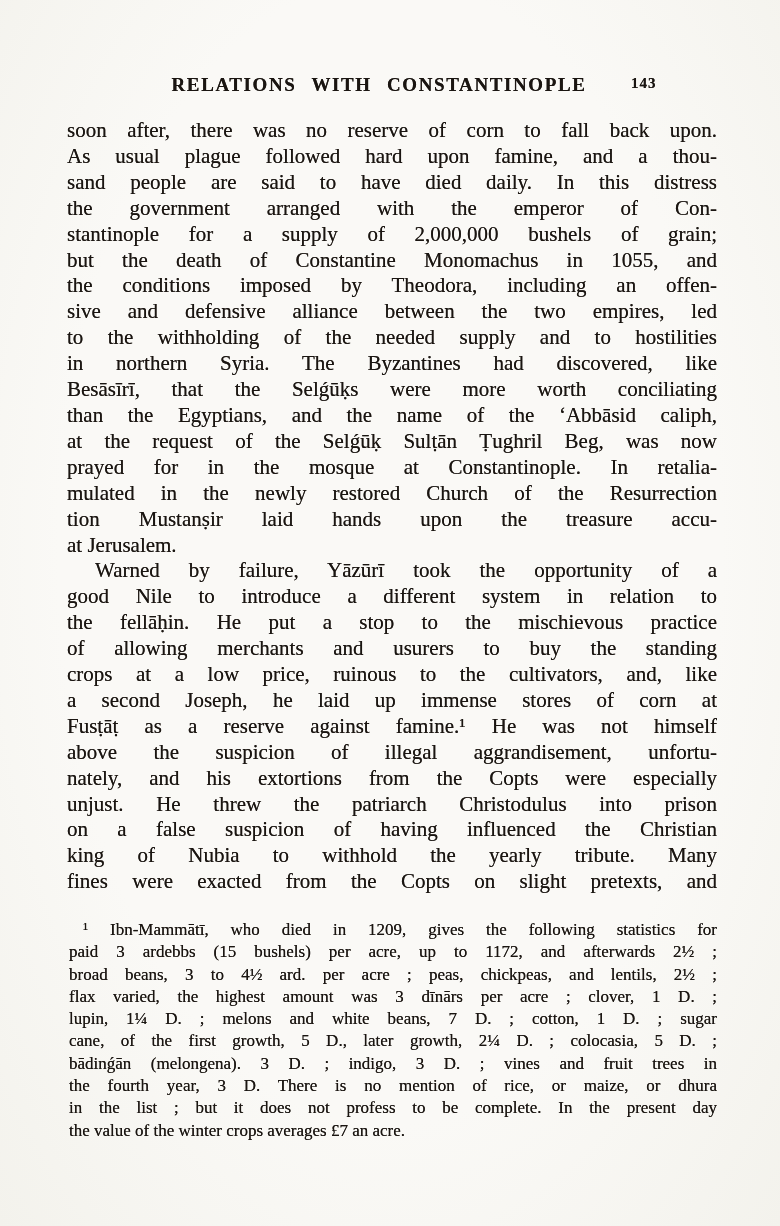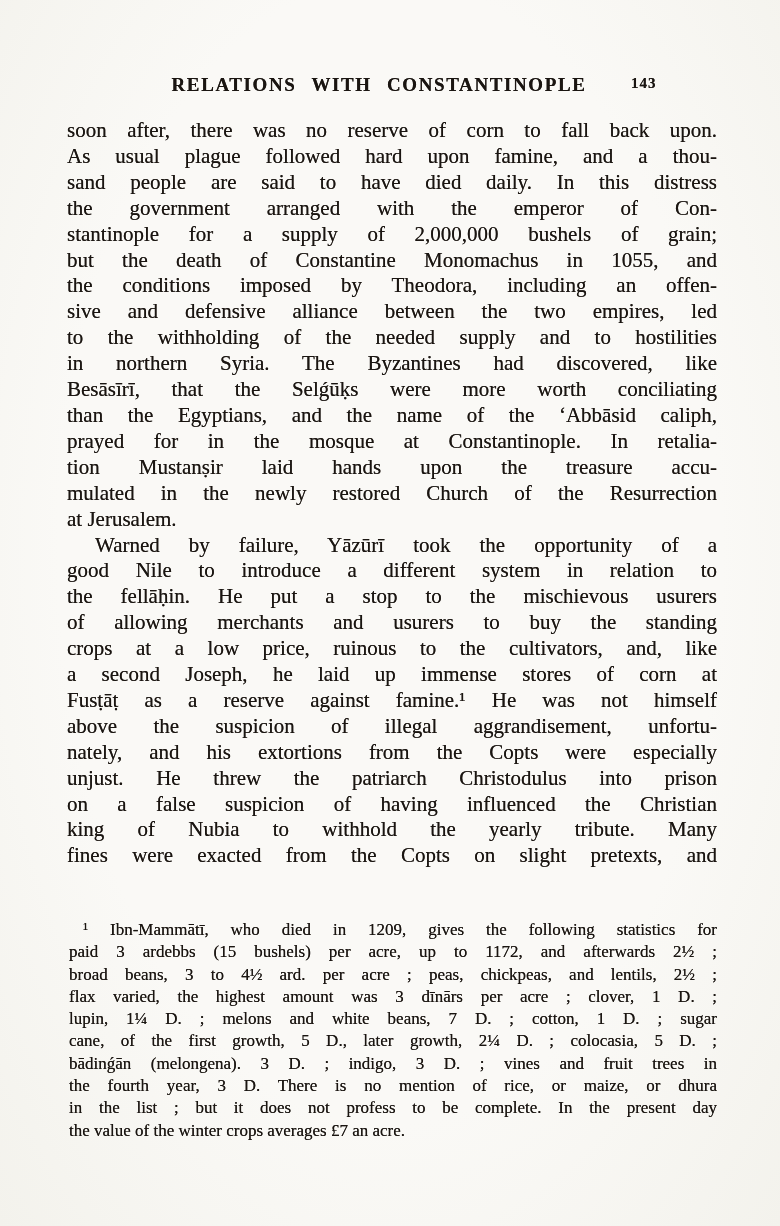--- a/index.html
+++ b/index.html
@@ -92,29 +92,30 @@
         <div class="line">sand people are said to have died daily. In this distress</div>
         <div class="line">the government arranged with the emperor of Con-</div>
         <div class="line">stantinople for a supply of 2,000,000 bushels of grain;</div>
         <div class="line">but the death of Constantine Monomachus in 1055, and</div>
         <div class="line">the conditions imposed by Theodora, including an offen-</div>
         <div class="line">sive and defensive alliance between the two empires, led</div>
         <div class="line">to the withholding of the needed supply and to hostilities</div>
         <div class="line">in northern Syria. The Byzantines had discovered, like</div>
         <div class="line">Besāsīrī, that the Selǵūḳs were more worth conciliating</div>
         <div class="line">than the Egyptians, and the name of the ‘Abbāsid caliph,</div>
+        <div class="line">at the request of the Selǵūḳ Sulṭān Ṭughril Beg, was now</div>
         <div class="line">prayed for in the mosque at Constantinople. In retalia-</div>
+        <div class="line">mulated in the newly restored Church of the Resurrection</div>
         <div class="line">tion Mustanṣir laid hands upon the treasure accu-</div>
-        <div class="line">mulated in the newly restored Church of the Resurrection</div>
         <div class="line line-last">at Jerusalem.</div>
       </div>
     <div class="para indent justify-last">
         <div class="line">Warned by failure, Yāzūrī took the opportunity of a</div>
         <div class="line">good Nile to introduce a different system in relation to</div>
-        <div class="line">the fellāḥin. He put a stop to the mischievous usurers</div>
+        <div class="line">the fellāḥin. He put a stop to the mischievous practice</div>
         <div class="line">of allowing merchants and usurers to buy the standing</div>
         <div class="line">crops at a low price, ruinous to the cultivators, and, like</div>
         <div class="line">a second Joseph, he laid up immense stores of corn at</div>
         <div class="line">Fusṭāṭ as a reserve against famine.¹ He was not himself</div>
         <div class="line">above the suspicion of illegal aggrandisement, unfortu-</div>
         <div class="line">nately, and his extortions from the Copts were especially</div>
         <div class="line">unjust. He threw the patriarch Christodulus into prison</div>
         <div class="line">on a false suspicion of having influenced the Christian</div>
         <div class="line">king of Nubia to withhold the yearly tribute. Many</div>
         <div class="line line-last">fines were exacted from the Copts on slight pretexts, and</div>

